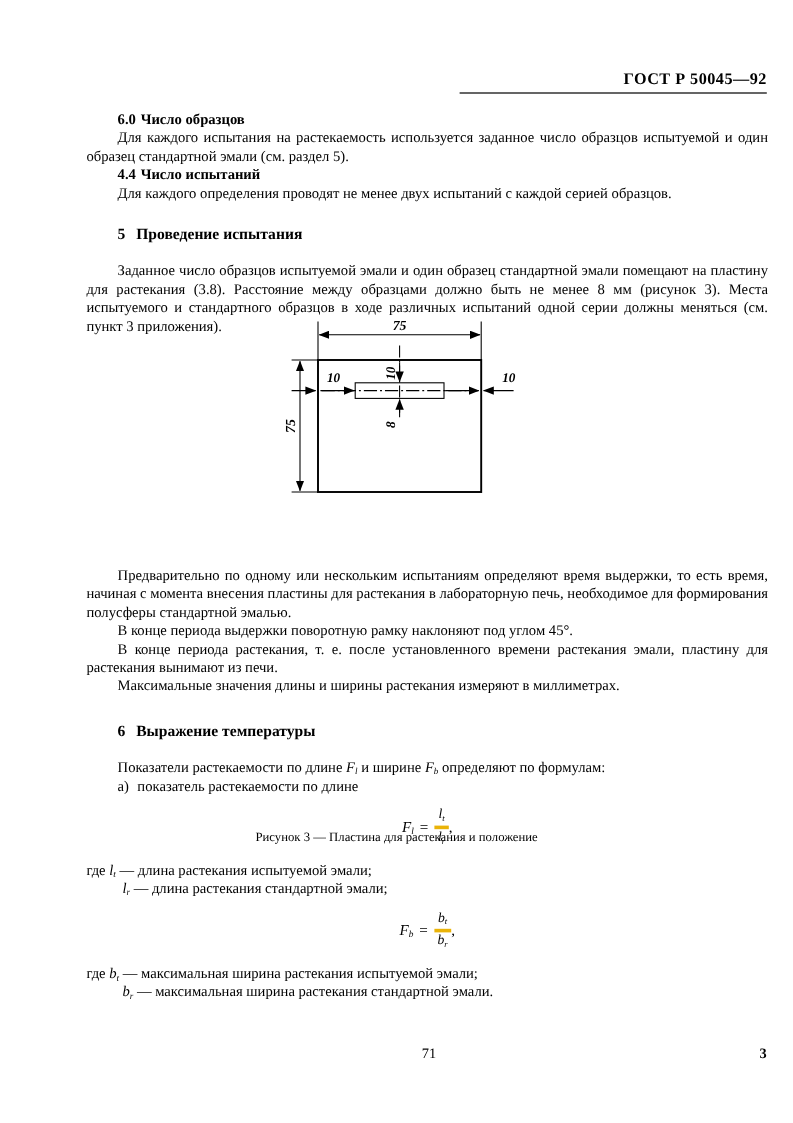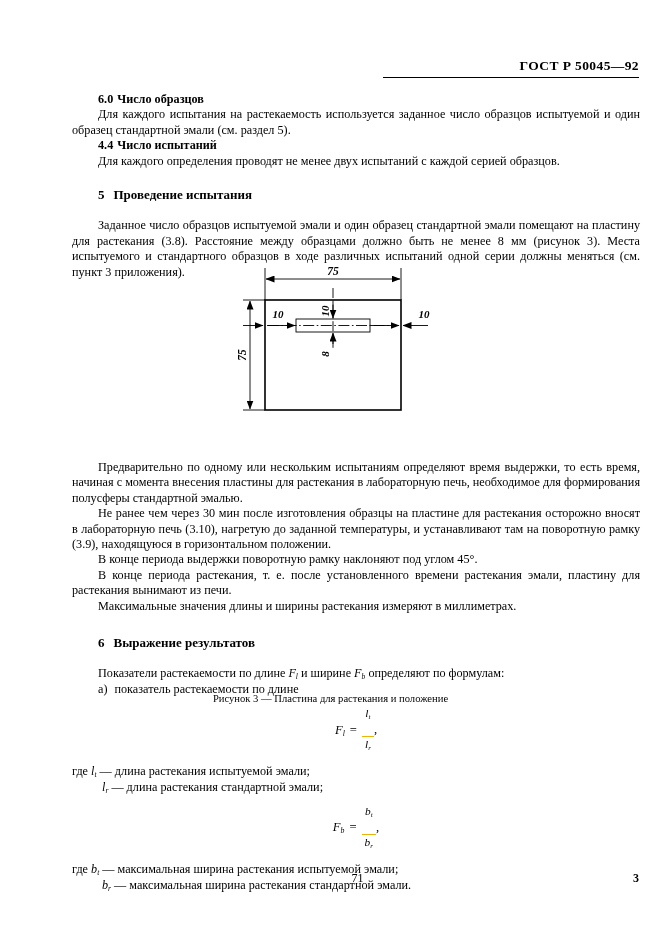--- a/index.html
+++ b/index.html
@@ -114,22 +114,22 @@
   }
   .frac {
     display: inline-block;
     vertical-align: middle;
     text-align: center;
     position: relative;
     top: -0.15em;
   }
   .frac .num-line {
     display: block;
-    padding: 0 3px 17px 3px;
-    border-bottom: 1px solid #eab308;
+    padding: 0 3px 3px 3px;
+    border-bottom: 3px solid #eab308;
     font-size: 11.4px;
   }
   .frac .den-line {
     display: block;
     padding: 1px 3px 0 3px;
     font-size: 11.4px;
   }
   .var { font-style: italic; }
   sub {
     font-size: 0.62em;
@@ -255,31 +255,30 @@
 
         <line x1="243" y1="63.5" x2="263" y2="63.5" stroke="#000" stroke-width="0.9" marker-end="url(#ah)"></line>
       </svg>
     </div>
 
     <div class="fig-caption">
       <span>Рисунок 3 — Пластина для растекания и положение</span>
     </div>
   </div>
 
-  <div class="body" style="top:460px;">
+  <div class="body" style="top:472px;">
     <p class="t">Предварительно по одному или нескольким испытаниям определяют время выдержки, то есть время, начиная с момента внесения пластины для растекания в лабораторную печь, необходимое для формирования полусферы стандартной эмалью.</p>
-    <p class="t">Не ранее чем через 30 мин после изготовления образцы на пластине для растекания осторожно вносят в лабораторную печь (3.10), нагретую до заданной температуры, и устанавливают там на поворотную рамку (3.9), находящуюся в горизонтальном положении.</p>
     <p class="t">В конце периода выдержки поворотную рамку наклоняют под углом 45°.</p>
     <p class="t">В конце периода растекания, т. е. после установленного времени растекания эмали, пластину для растекания вынимают из печи.</p>
     <p class="t">Максимальные значения длины и ширины растекания измеряют в миллиметрах.</p>
 
     <div style="height:21px"></div>
 
     <h3 class="sec">
-      <span class="num">6</span><span>Выражение результатов</span>
+      <span class="num">6</span><span>Выражение температуры</span>
     </h3>
 
     <div style="height:16px"></div>
 
     <p class="t">
       <span>Показатели растекаемости по длине </span><span class="var"><span>F</span><sub>l</sub></span><span> и ширине </span><span class="var"><span>F</span><sub>b</sub></span><span> определяют по формулам:</span>
     </p>
 
     <p class="t item-ind" style="text-indent:0">
       <span class="lbl">а)</span><span>показатель растекаемости по длине</span>

